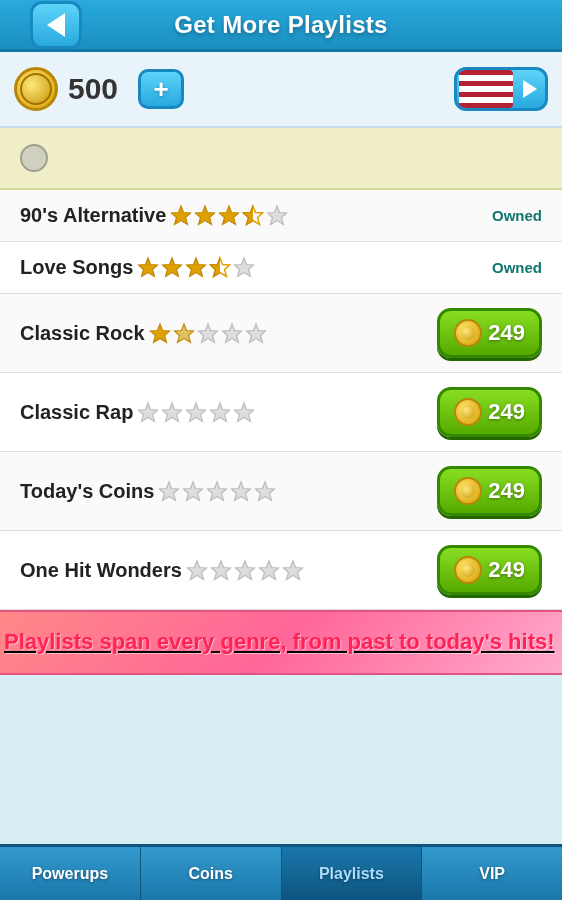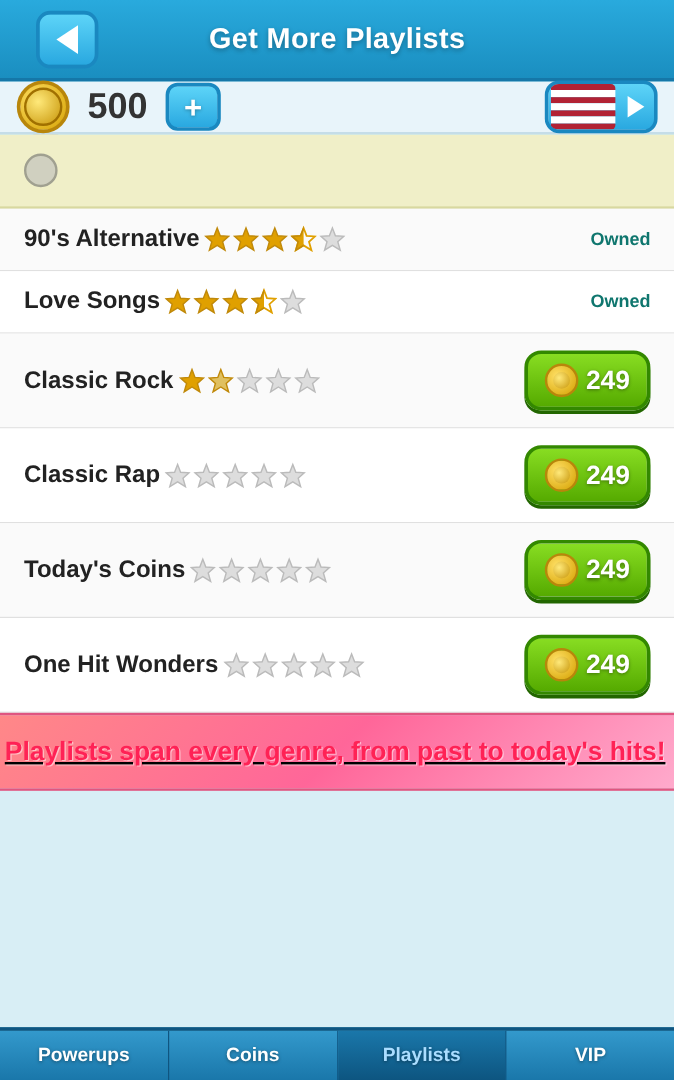--- a/index.html
+++ b/index.html
@@ -13,21 +13,21 @@
       display: flex;
       flex-direction: column;
     }
 
     
     .header {
       background: linear-gradient(180deg, #29aadd 0%, #1a8ec0 100%);
       display: flex;
       align-items: center;
       padding: 10px 30px;
-      height: 68px;
+      height: 52px;
       border-bottom: 3px solid #1577a8;
       gap: 40px;
     }
 
     .back-btn {
       width: 52px;
       height: 48px;
       background: linear-gradient(180deg, #5dd4f8 0%, #29a8e0 100%);
       border: 3px solid #1a88c0;
       border-radius: 12px;
@@ -56,23 +56,22 @@
       letter-spacing: 0.3px;
     }
 
     
     .currency-bar {
       background: #e8f4fa;
       border-bottom: 2px solid #c5dde8;
       display: flex;
       align-items: center;
       padding: 10px 14px;
-      height: 44px;
+      height: 76px;
       gap: 10px;
-      text-align: center;
     }
 
     .coin-icon {
       width: 44px;
       height: 44px;
       position: relative;
       flex-shrink: 0;
     }
 
     .coin-stack {
@@ -316,21 +315,21 @@
       font-size: 22px;
       font-weight: bold;
       color: #ff2255;
       text-shadow: 1px 1px 0 rgba(255,255,255,0.5);
       line-height: 1.3;
     }
 
     
     .bottom-nav {
       background: linear-gradient(180deg, #3399cc 0%, #1a77aa 100%);
-      height: 44px;
+      height: 56px;
       display: flex;
       align-items: stretch;
       border-top: 3px solid #0f5580;
     }
 
     .nav-item {
       flex: 1;
       display: flex;
       align-items: center;
       justify-content: center;

